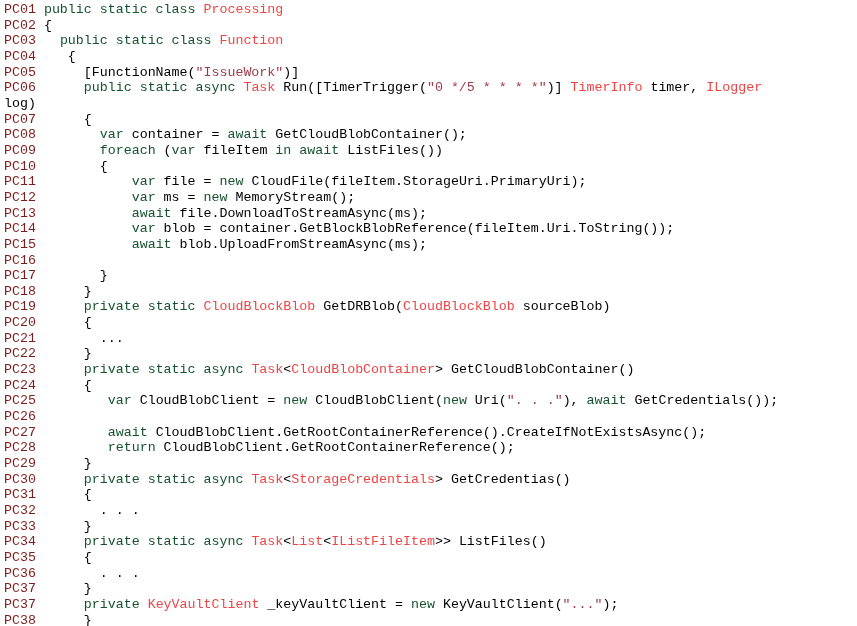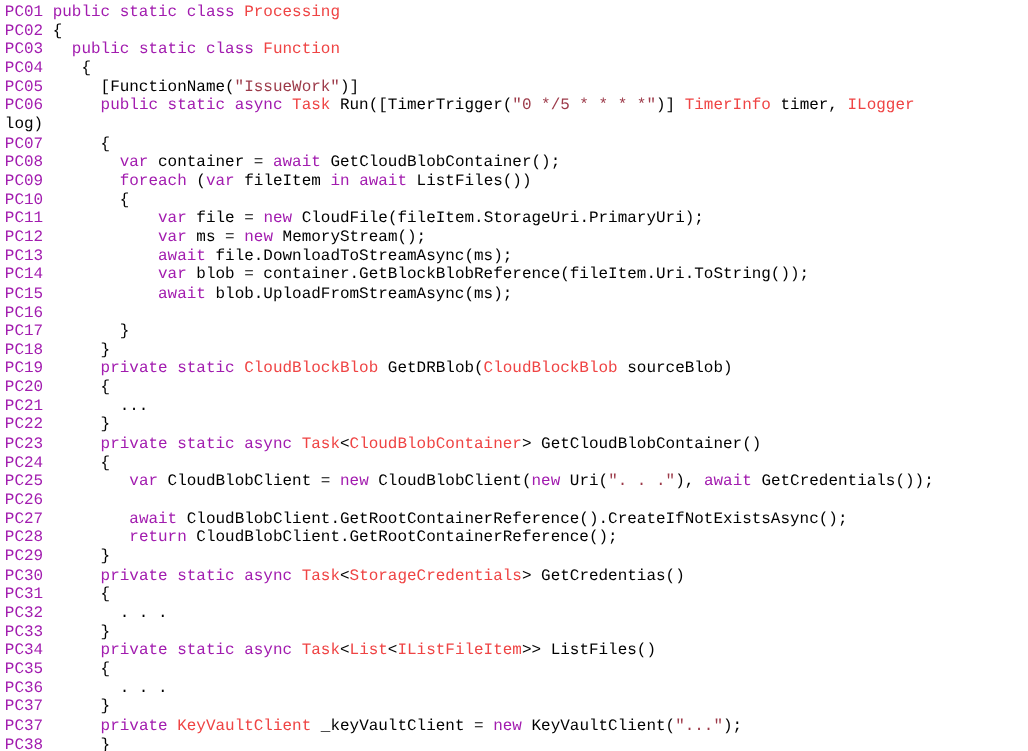--- a/index.html
+++ b/index.html
@@ -19,24 +19,24 @@
     line-height: 15.65px;
     white-space: pre;
     color: #000000;
     letter-spacing: 0px;
   }
   .code-line {
     white-space: pre;
     display: block;
   }
   .ln {
-    color: #a21caf;
+    color: #7f1d1d;
   }
   .kw {
-    color: #a21caf;
+    color: #14532d;
   }
   .type {
     color: #ef4444;
   }
   .str {
     color: #9c3a49;
   }
   .plain {
     color: #000000;
   }

